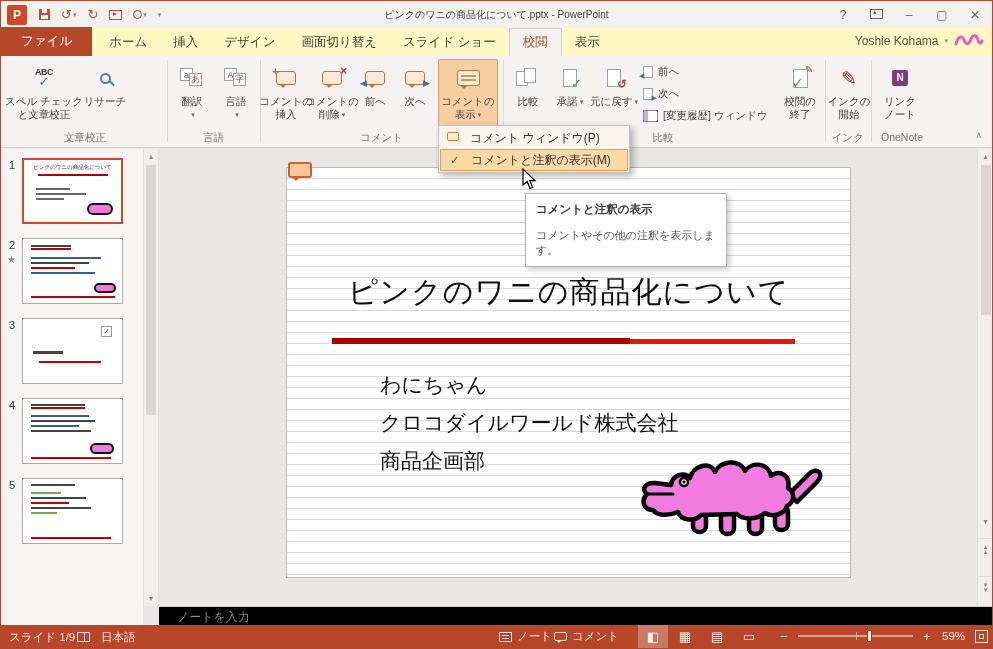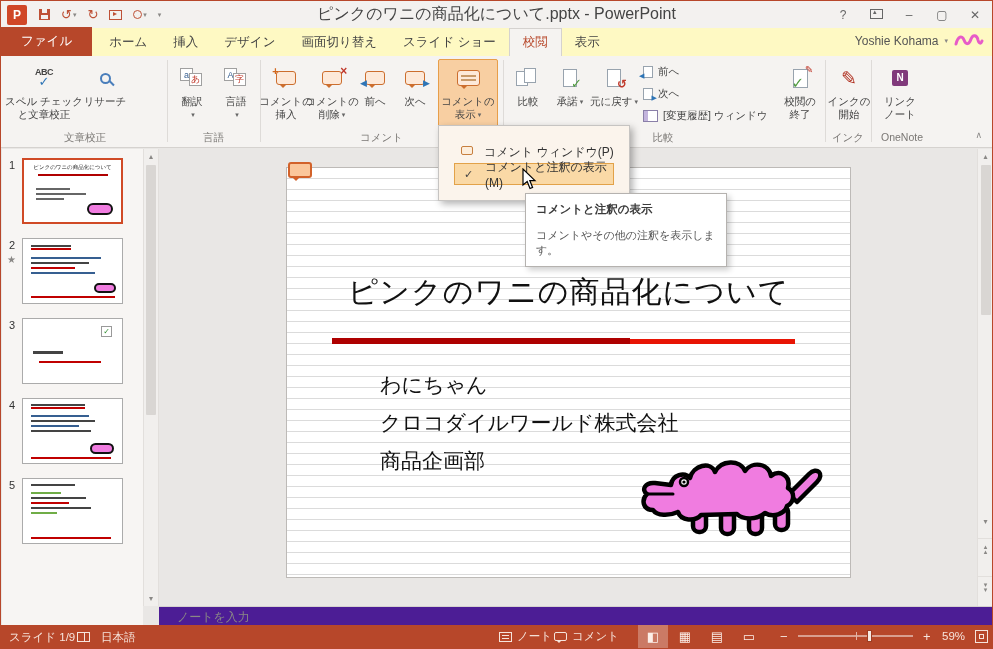--- a/index.html
+++ b/index.html
@@ -11,21 +11,21 @@
 .pp-logo{width:20px;height:20px;margin-left:6px;background:#D04727;border-radius:2px;color:#fff;font-weight:bold;font-size:12px;display:flex;align-items:center;justify-content:center}
 .qat{display:flex;align-items:center;gap:11px;margin-left:12px}
 .qat-btn{display:flex;align-items:center;gap:1px;color:#BE5137;font-size:13px;line-height:1}
 .caret{font-size:7px;color:#8A8886}
 .floppy{display:inline-block;width:11px;height:11px;background:#BE5137;position:relative}
 .floppy::before{content:"";position:absolute;top:0;left:3px;width:5px;height:4px;background:#F3F1EF}
 .floppy::after{content:"";position:absolute;bottom:1px;left:2px;width:7px;height:4px;background:#F3F1EF}
 .mini-screen{display:inline-block;width:13px;height:10px;border:1.5px solid #BE5137;position:relative}
 .mini-screen::after{content:"";position:absolute;left:3px;top:1px;border:2.5px solid transparent;border-left:4px solid #BE5137}
 .touch-dot{display:inline-block;width:9px;height:9px;border:1.5px solid #BE5137;border-radius:50%}
-.win-title{position:absolute;left:0;right:0;text-align:center;font-size:16px;color:#444;pointer-events:none}
+.win-title{position:absolute;left:0;right:0;text-align:center;font-size:10px;color:#444;pointer-events:none}
 .win-controls{position:absolute;right:4px;top:0;height:27px;display:flex;align-items:center;gap:7px;background:#F3F1EF}
 .wbtn{width:26px;text-align:center;color:#666;font-size:12px;cursor:default}
 .wbtn.close{font-size:12px}
 .rdo{display:inline-block;width:13px;height:10px;border:1px solid #666;position:relative}
 .rdo::after{content:"▴";position:absolute;left:2.5px;top:-2px;font-size:7px;color:#666}
 
 
 .tabrow{position:absolute;left:0;top:27px;right:0;height:28px;background:#fef9c3;display:flex;align-items:flex-end}
 .tab{padding:5px 13px;font-size:12.5px;color:#444;white-space:nowrap}
 .tab.file{background:#B7472A;color:#fff;padding:6px 20px;margin-right:4px}
@@ -61,21 +61,21 @@
 .ov{position:absolute;line-height:1;font-weight:bold}
 .doc{display:inline-block;width:14px;height:18px;background:#FFF;border:1px solid #98A3AE;position:relative}
 .doc.sm{width:10px;height:12px}
 .docs2{position:relative;width:24px;height:20px}
 .docs2 .doc{position:absolute}
 .pane-ic{display:inline-block;width:15px;height:12px;border:1px solid #8A7FA8;background:#fff;position:relative}
 .pane-ic::after{content:"";position:absolute;left:0;top:0;bottom:0;width:4px;background:#C3B4DD}
 .none-ic{display:inline-block;width:16px;height:16px;background:#80397B;border-radius:2px;color:#fff;font-weight:bold;font-size:10px;text-align:center;line-height:16px}
 
 
-.menu{position:absolute;left:437px;top:124px;width:192px;background:#FBF4EC;border:1px solid #C6C4C2;box-shadow:3px 3px 7px rgba(0,0,0,.3);z-index:50;padding:15px}
+.menu{position:absolute;left:437px;top:124px;width:192px;background:#FBF4EC;border:1px solid #C6C4C2;box-shadow:3px 3px 7px rgba(0,0,0,.3);z-index:50;padding:1px}
 .mitem{height:22px;display:flex;align-items:center;font-size:12px;color:#333;position:relative;padding-left:30px}
 .mitem.checked{background:#FAD9A6;border:1px solid #E2A249}
 .mic{position:absolute;left:7px;top:5px}
 .mini-bub{display:inline-block;width:12px;height:9px;background:#FDEEDC;border:1px solid #C77F3F;border-radius:2px}
 .mcheck{position:absolute;left:9px;font-size:11px;color:#444}
 
 
 .tooltip{position:absolute;left:524px;top:192px;width:202px;background:#FFF;border:1px solid #B5B2AF;box-shadow:3px 3px 6px rgba(0,0,0,.2);z-index:60;padding:8px 10px;font-size:11px;color:#555;line-height:15px}
 .tooltip .tt{font-weight:bold;font-size:11.5px;color:#3B3B3B;margin-bottom:11px}
 
@@ -104,21 +104,21 @@
 .slide-flag::after{content:"";position:absolute;left:3px;bottom:-8px;border:3.5px solid transparent;border-top-color:#D2622A}
 .slide-title{position:absolute;left:0;right:0;top:104px;text-align:center;font-size:30px;font-weight:500;color:#111;letter-spacing:1px}
 .ul1{position:absolute;left:45px;top:170px;width:298px;height:6px;background:#AE0000}
 .ul2{position:absolute;left:343px;top:171px;width:165px;height:5px;background:#E81505}
 .slide-body{position:absolute;left:93px;top:198px;font-size:21px;color:#111;line-height:38px}
 .croc{position:absolute;left:352px;top:282px}
 .vscroll{position:absolute;left:976px;top:148px;width:16px;height:457px;background:#F1EFED;border-left:1px solid #E2DFDC}
 .dbl{position:absolute;left:0;width:100%;display:flex;flex-direction:column;align-items:center;line-height:5px;font-size:7px;color:#8A8886;border-top:1px solid #E2DFDC;padding-top:5px;height:30px}
 
 
-.notesbar{position:absolute;left:158px;top:605px;width:834px;height:21px;background:#4c1d95;border-top:1px solid #D5D2CF;display:flex;align-items:center}
+.notesbar{position:absolute;left:158px;top:605px;width:834px;height:21px;background:#000000;border-top:1px solid #D5D2CF;display:flex;align-items:center}
 .notesbar em{font-style:normal;color:#8A8886;font-size:12px;margin-left:18px}
 
 
 .status{position:absolute;left:0;bottom:0;width:100%;height:23px;background:#B7472A;color:#F6E4DC}
 .st-text{position:absolute;top:5px;font-size:11.5px}
 .st-ic{position:absolute;top:6px}
 .st-btn{position:absolute;top:0;height:23px;display:flex;align-items:center;gap:5px;font-size:11.5px;padding:0 4px}
 .st-btn em{font-style:normal}
 .sb-book{display:inline-block;width:13px;height:10px;border:1px solid #F6E4DC;position:relative}
 .sb-book::after{content:"";position:absolute;left:50%;top:0;bottom:0;width:1px;background:#F6E4DC}

